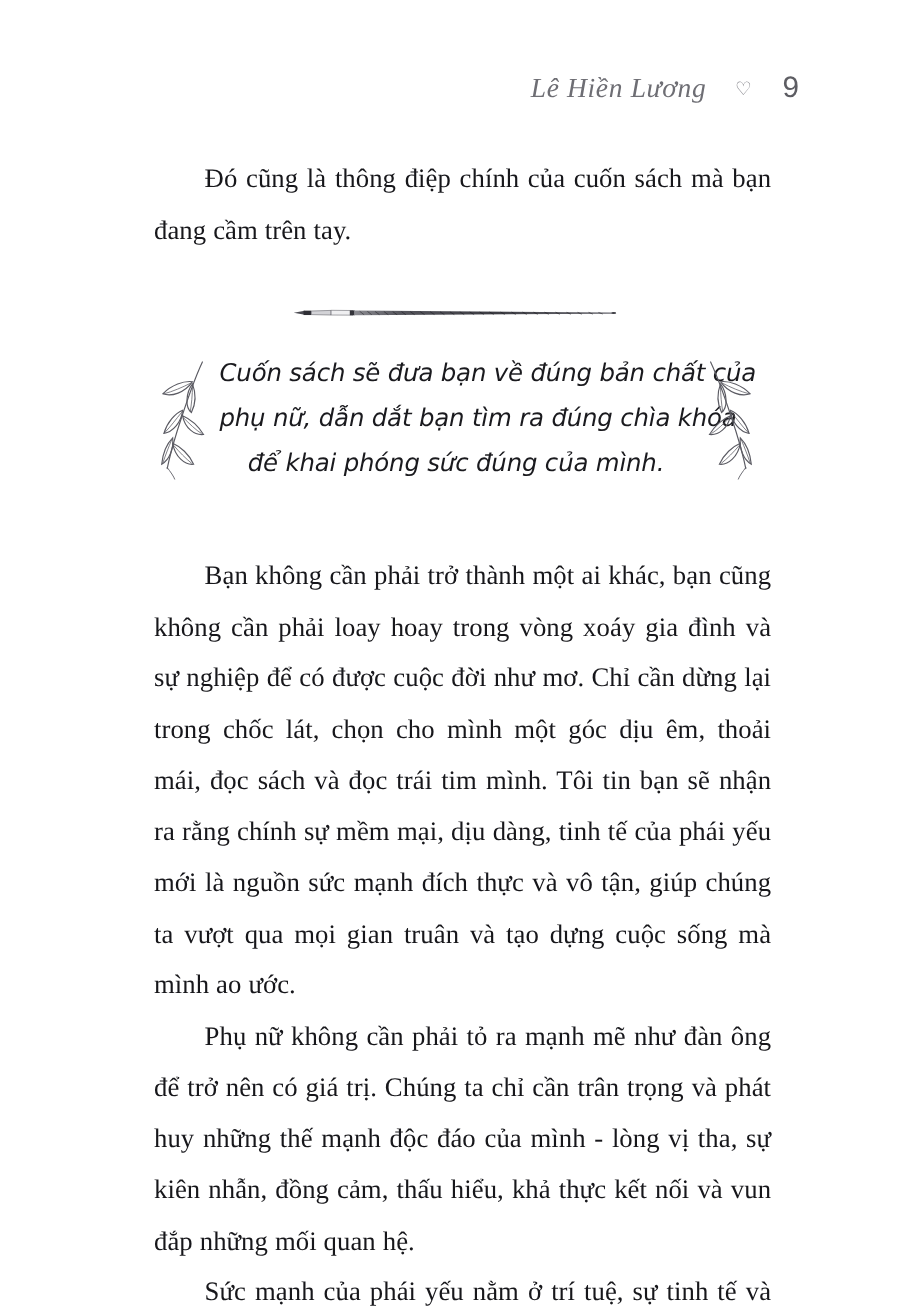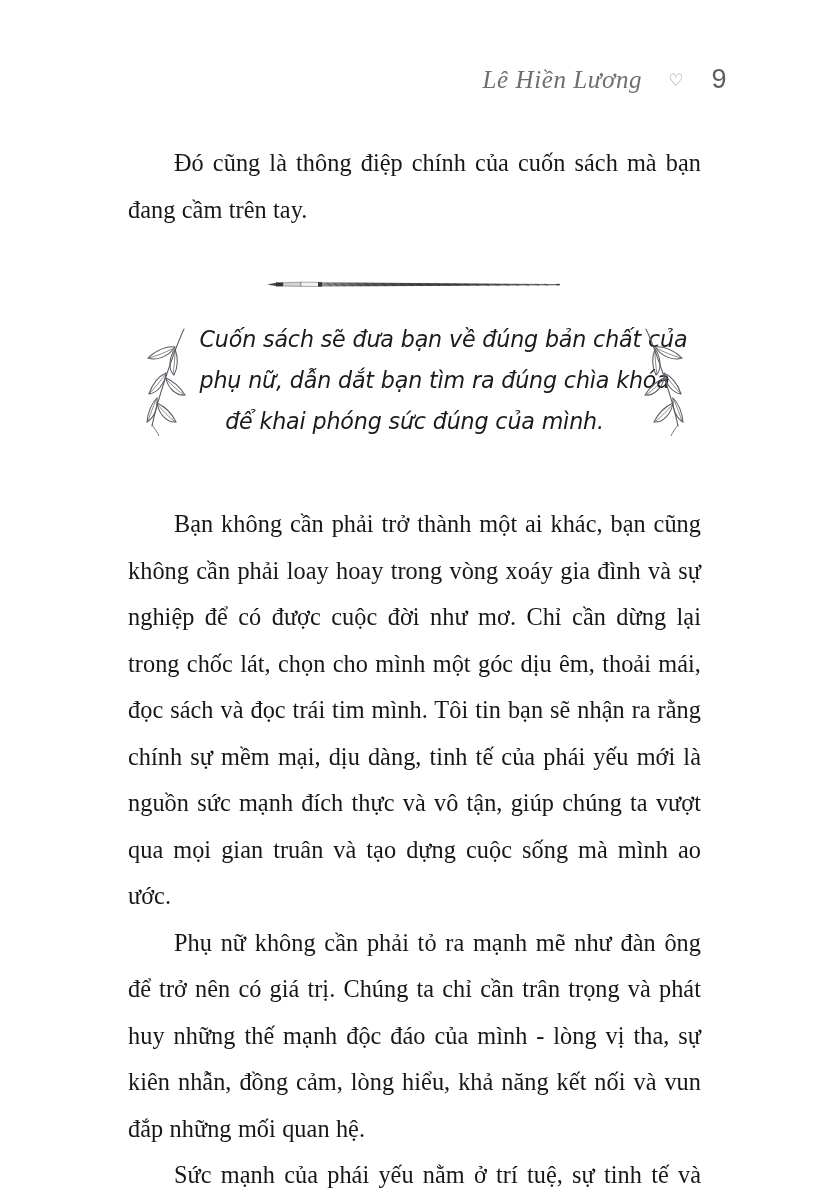--- a/index.html
+++ b/index.html
@@ -61,21 +61,21 @@
 
   
   .column {
     position: absolute;
     left: 128px;
     top: 140px;
     width: 573px;
   }
 
   p.body-para {
-    margin: 0 0 0 0;
+    margin: 0 0 0 12px;
     text-indent: 46px;
     text-align: justify;
     font-size: 24.3px;
     line-height: 46.5px;
     color: #17171b;
     letter-spacing: 0.05px;
     word-spacing: 0.2px;
     -webkit-hyphens: none;
     hyphens: none;
   }
@@ -257,18 +257,18 @@
             <path d="M30,79 C35,85 41,91 46,95" stroke-width="0.7"></path>
             <path d="M24,99 C27,103 30,107 31,110" stroke-width="0.8"></path>
           </g>
         </svg>
 
       </div>
     </div>
 
     <p class="body-para">Bạn không cần phải trở thành một ai khác, bạn cũng không cần phải loay hoay trong vòng xoáy gia đình và sự nghiệp để có được cuộc đời như mơ. Chỉ cần dừng lại trong chốc lát, chọn cho mình một góc dịu êm, thoải mái, đọc sách và đọc trái tim mình. Tôi tin bạn sẽ nhận ra rằng chính sự mềm mại, dịu dàng, tinh tế của phái yếu mới là nguồn sức mạnh đích thực và vô tận, giúp chúng ta vượt qua mọi gian truân và tạo dựng cuộc sống mà mình ao ước.</p>
 
-    <p class="body-para">Phụ nữ không cần phải tỏ ra mạnh mẽ như đàn ông để trở nên có giá trị. Chúng ta chỉ cần trân trọng và phát huy những thế mạnh độc đáo của mình - lòng vị tha, sự kiên nhẫn, đồng cảm, lòng hiểu, khả năng kết nối và vun đắp những mối quan hệ.</p>
+    <p class="body-para">Phụ nữ không cần phải tỏ ra mạnh mẽ như đàn ông để trở nên có giá trị. Chúng ta chỉ cần trân trọng và phát huy những thế mạnh độc đáo của mình - lòng vị tha, sự kiên nhẫn, đồng cảm, thấu hiểu, khả thực kết nối và vun đắp những mối quan hệ.</p>
 
     <p class="body-para">Sức mạnh của phái yếu nằm ở trí tuệ, sự tinh tế và khả năng thấu hiểu. Người phụ nữ bản lĩnh là người biết cách</p>
 
   </div>
 </div>
 
 </body></html>

